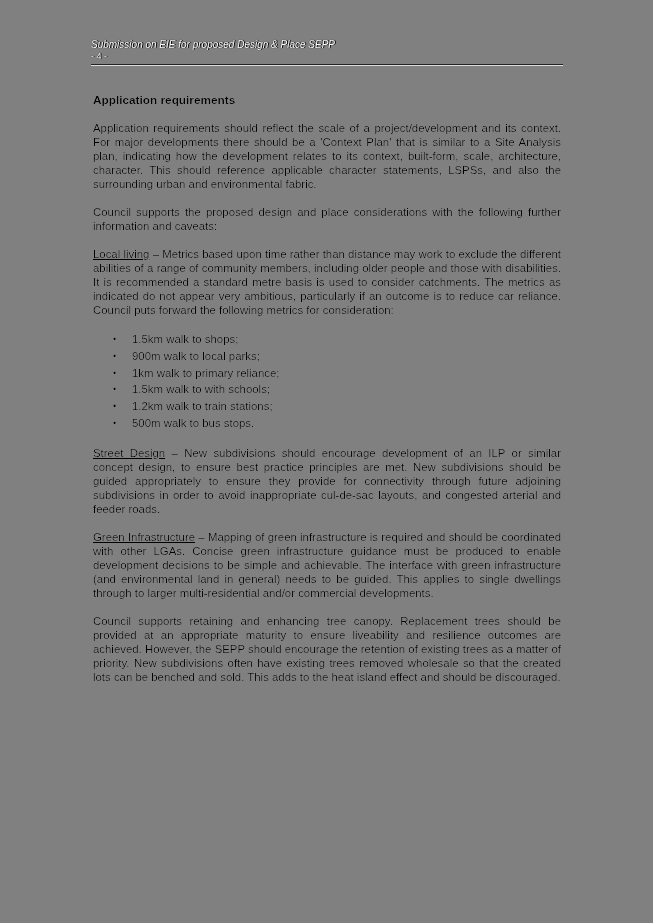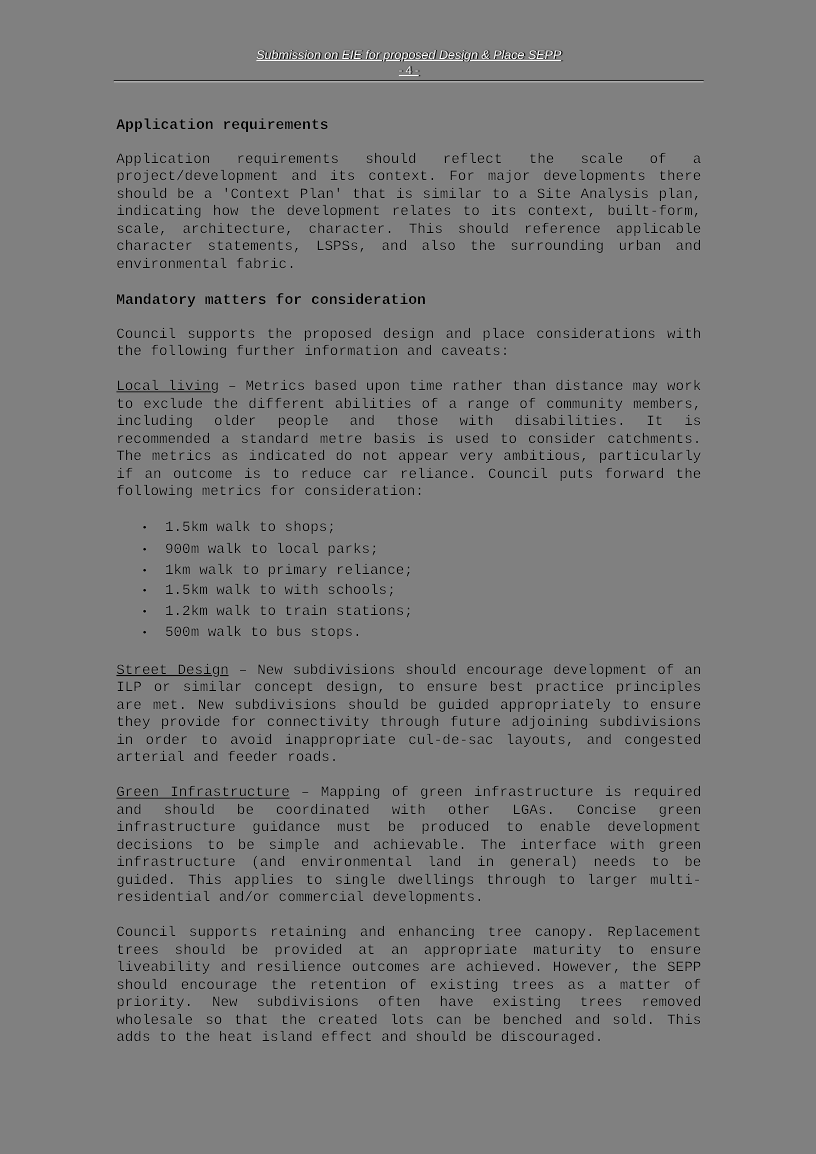--- a/index.html
+++ b/index.html
@@ -13,27 +13,25 @@
       position: relative;
       overflow: hidden;
       font-family: "Liberation Sans", sans-serif;
       color: #000;
     }
     .page-header {
       position: absolute;
       left: 91px;
       top: 39px;
       width: 472px;
-      text-align: center;
       font-size: 10px;
       line-height: 12px;
       font-style: italic;
       color: #fff;
       text-shadow: 0 0 1px #000, 1px 0 0 #000;
-      text-decoration: underline;
     }
     .page-header .page-num {
       display: block;
       font-style: normal;
       font-size: 9px;
       line-height: 10px;
     }
     .header-rule {
       position: absolute;
       left: 91px;
@@ -45,21 +43,20 @@
     }
     .content {
       position: absolute;
       left: 93px;
       top: 93px;
       width: 468px;
       font-size: 11.4px;
       line-height: 14px;
       color: #000;
       text-shadow: 0 0 0.6px #fff;
-      font-family: Liberation Mono, monospace;
     }
     .content h2 {
       font-size: 11.8px;
       font-weight: bold;
       margin: 0 0 14px 0;
       line-height: 14px;
     }
     .content p {
       margin: 0 0 14px 0;
       text-align: justify;
@@ -90,21 +87,20 @@
 <div class="page-header">
   <span>Submission on EIE for proposed Design &amp; Place SEPP</span>
   <span class="page-num">- 4 -</span>
 </div>
 <div class="header-rule"></div>
 
 <div class="content">
   <h2>Application requirements</h2>
   <p>Application requirements should reflect the scale of a project/development and its context. For major developments there should be a 'Context Plan' that is similar to a Site Analysis plan, indicating how the development relates to its context, built-form, scale, architecture, character. This should reference applicable character statements, LSPSs, and also the surrounding urban and environmental fabric.</p>
 
-  <h2>Mandatory matters for consideration</h2>
   <p>Council supports the proposed design and place considerations with the following further information and caveats:</p>
 
   <p><span class="u">Local living</span><span> – Metrics based upon time rather than distance may work to exclude the different abilities of a range of community members, including older people and those with disabilities. It is recommended a standard metre basis is used to consider catchments. The metrics as indicated do not appear very ambitious, particularly if an outcome is to reduce car reliance. Council puts forward the following metrics for consideration:</span></p>
 
   <ul class="metrics">
     <li><span class="bullet">•</span><span>1.5km walk to shops;</span></li>
     <li><span class="bullet">•</span><span>900m walk to local parks;</span></li>
     <li><span class="bullet">•</span><span>1km walk to primary reliance;</span></li>
     <li><span class="bullet">•</span><span>1.5km walk to with schools;</span></li>
     <li><span class="bullet">•</span></li>

